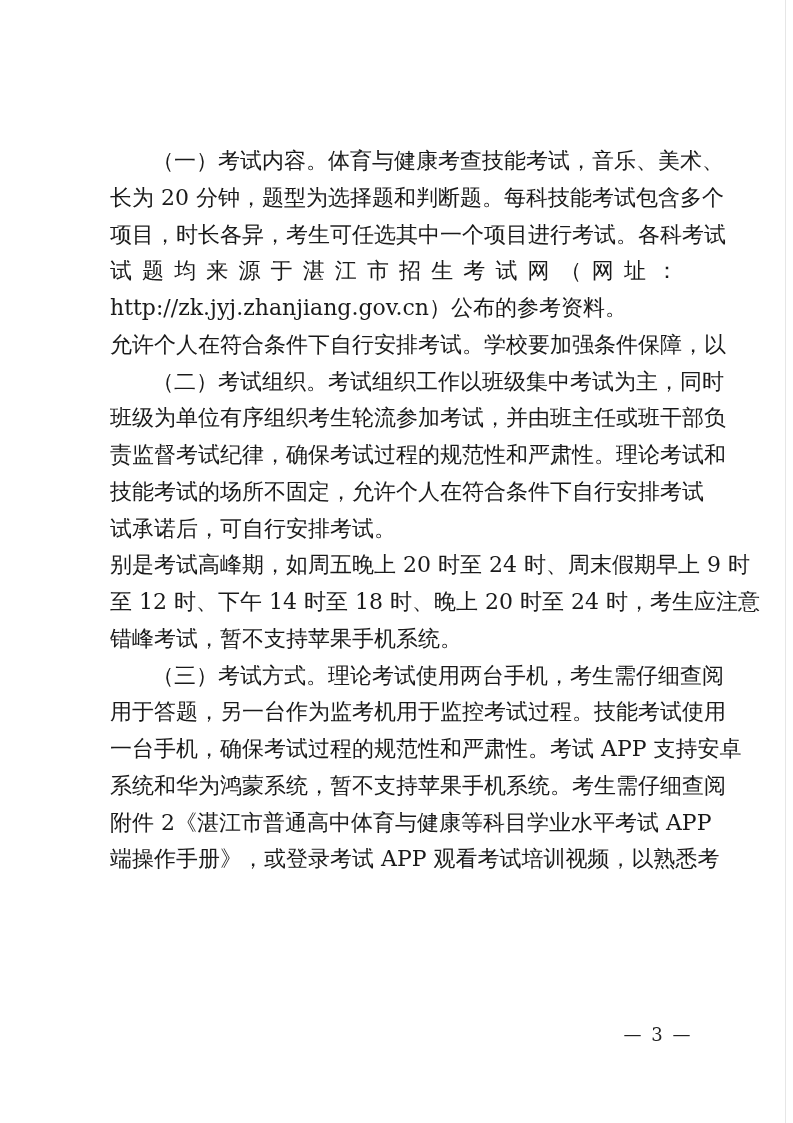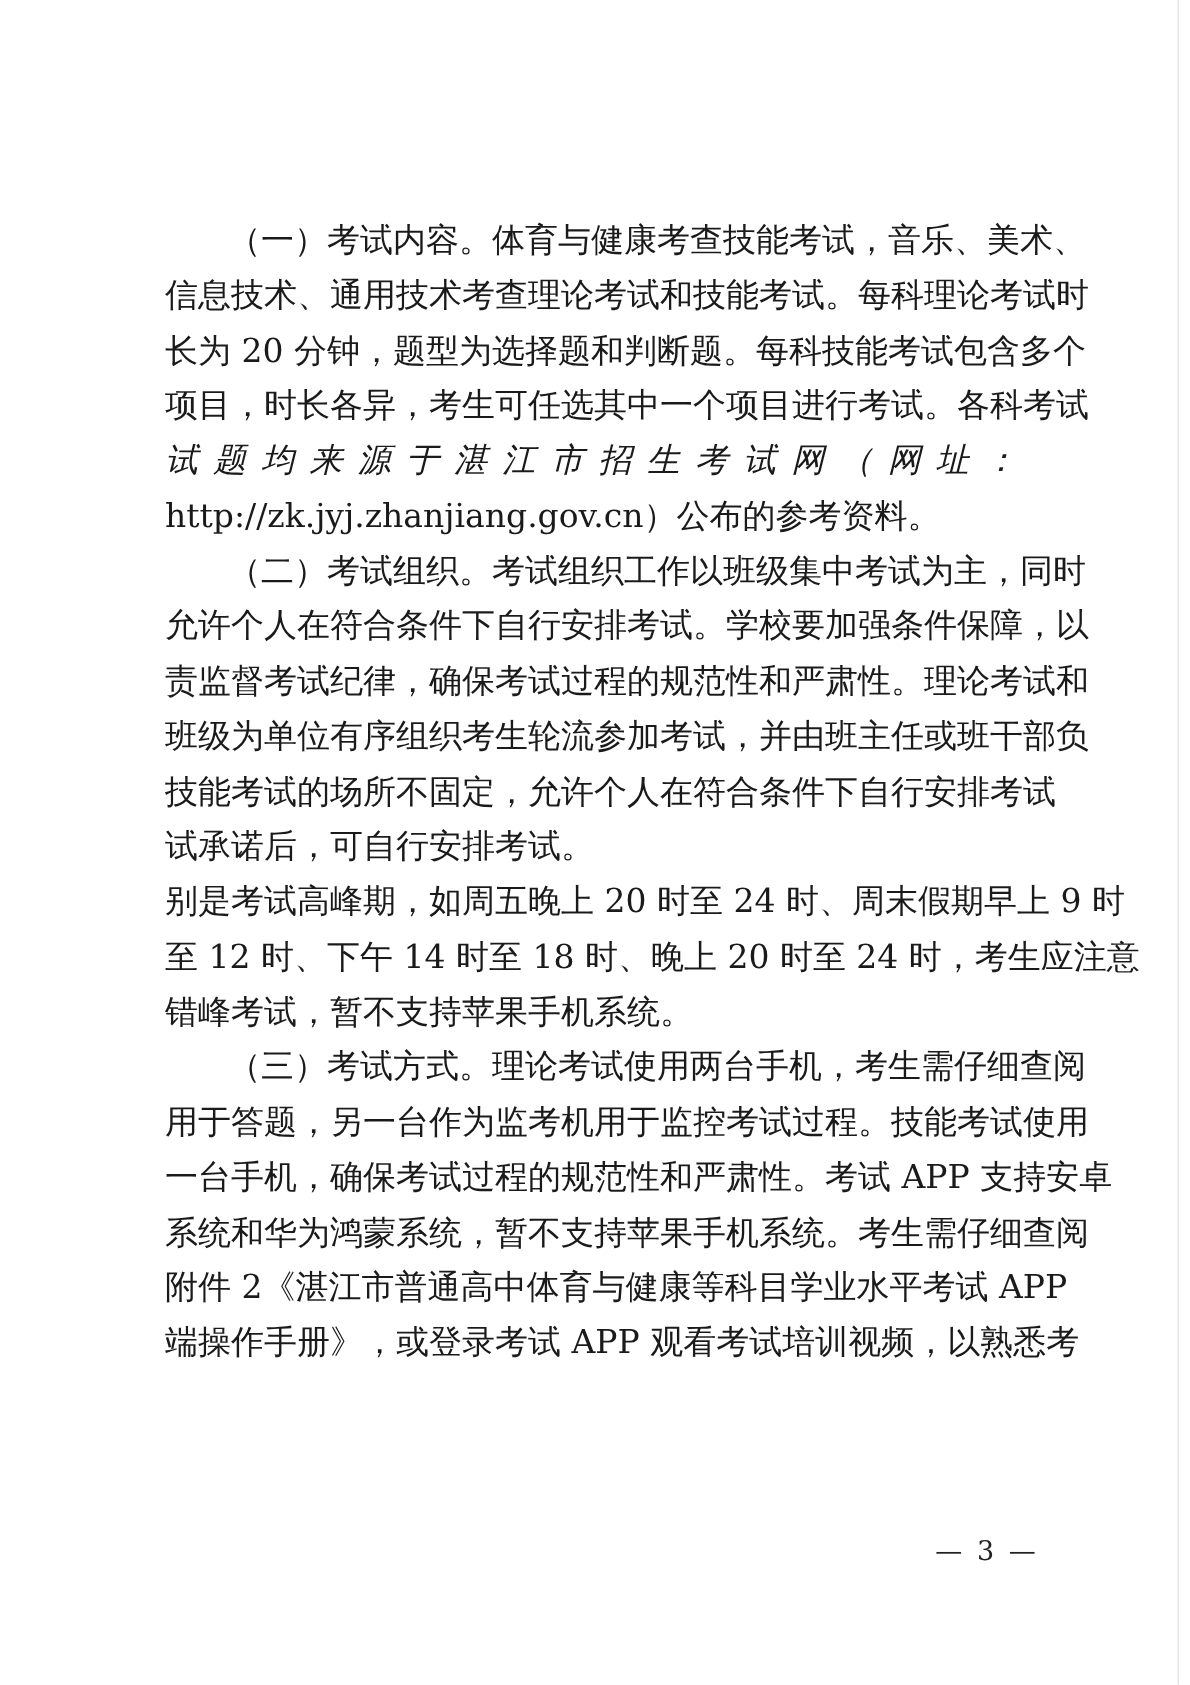--- a/index.html
+++ b/index.html
@@ -71,48 +71,45 @@
 
 <div class="scan-edge"></div>
 
 <div class="page-body">
 
   <div>
     <div class="line indent">
         <span class="txt">（一）考试内容。体育与健康考查技能考试，音乐、美术、</span>
       </div>
     <div class="line">
-        <span class="txt">信息技术、通用技术考查理论考试和技能考试。每科理论考试时</span>
-      </div>
-    <div class="line">
         <span class="txt">长为 20 分钟，题型为选择题和判断题。每科技能考试包含多个</span>
       </div>
     <div class="line">
         <span class="txt">项目，时长各异，考生可任选其中一个项目进行考试。各科考试</span>
       </div>
     <div class="line">
-        <span class="txt" style="letter-spacing:6px;font-style:italic;">试题均来源于湛江市招生考试网（网址：</span>
+        <span class="txt" style="letter-spacing:6px;">试题均来源于湛江市招生考试网（网址：</span>
       </div>
     <div class="line last">
         <span class="txt">http://zk.jyj.zhanjiang.gov.cn）公布的参考资料。</span>
       </div>
   </div>
 
   <div>
+    <div class="line">
+        <span class="txt">允许个人在符合条件下自行安排考试。学校要加强条件保障，以</span>
+      </div>
     <div class="line indent">
         <span class="txt">（二）考试组织。考试组织工作以班级集中考试为主，同时</span>
       </div>
     <div class="line">
-        <span class="txt">允许个人在符合条件下自行安排考试。学校要加强条件保障，以</span>
+        <span class="txt">班级为单位有序组织考生轮流参加考试，并由班主任或班干部负</span>
       </div>
     <div class="line">
         <span class="txt">责监督考试纪律，确保考试过程的规范性和严肃性。理论考试和</span>
-      </div>
-    <div class="line">
-        <span class="txt">班级为单位有序组织考生轮流参加考试，并由班主任或班干部负</span>
       </div>
     <div class="line">
         <span class="txt">技能考试的场所不固定，允许个人在符合条件下自行安排考试</span>
       </div>
     <div class="line last">
         <span class="txt">试承诺后，可自行安排考试。</span>
       </div>
   </div>
 
   <div>

